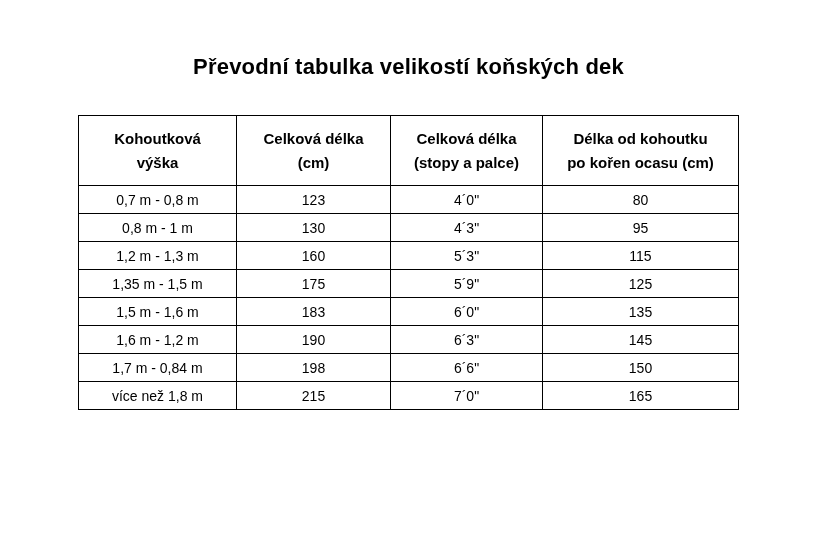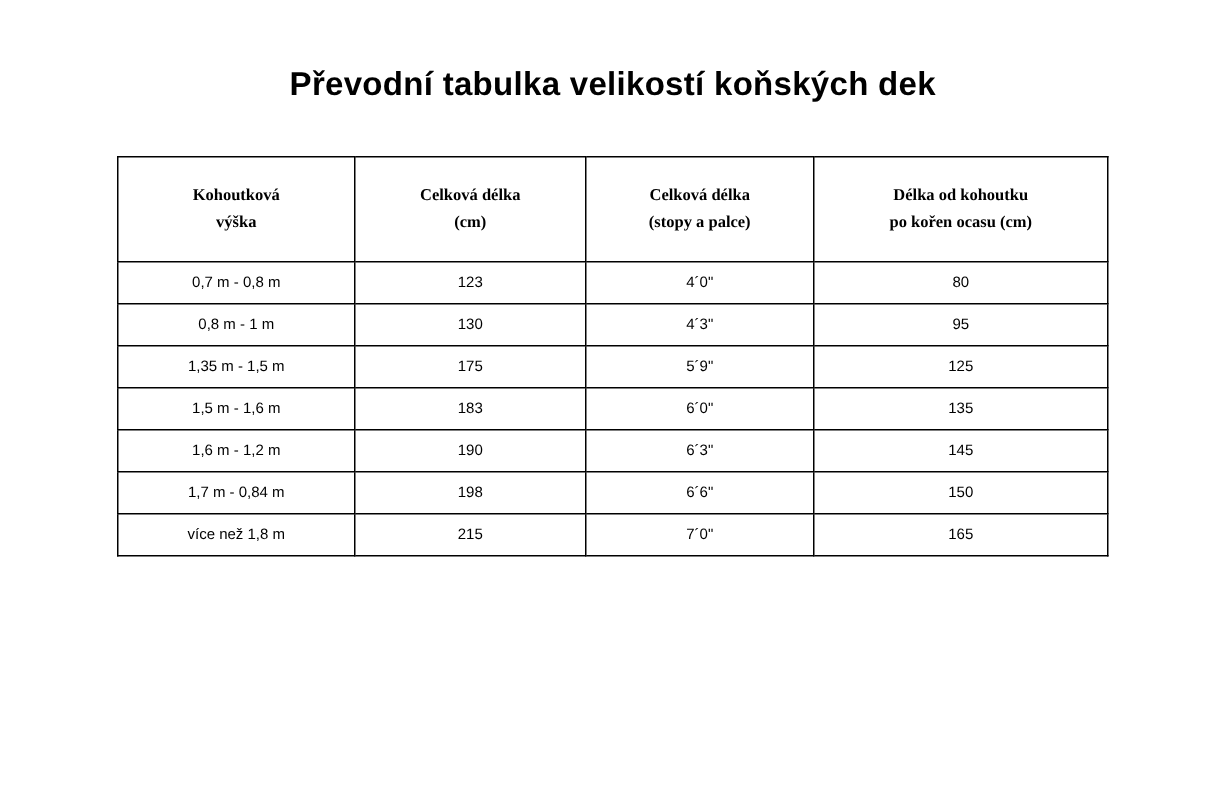--- a/index.html
+++ b/index.html
@@ -10,21 +10,21 @@
     color: #000000;
   }
   .page {
     position: relative;
     width: 817px;
     height: 540px;
     background: #ffffff;
     overflow: hidden;
   }
   .title {
-    margin: 1px;
+    margin: 12px;
     padding-top: 42px;
     text-align: center;
     font-size: 22px;
     font-weight: bold;
     letter-spacing: 0.2px;
     color: #000000;
   }
   table.size-table {
     border-collapse: collapse;
     margin: 35px auto 0 auto;
@@ -34,29 +34,28 @@
   table.size-table th,
   table.size-table td {
     border: 1px solid #000000;
     text-align: center;
     vertical-align: middle;
     padding: 0 4px;
     overflow: hidden;
   }
   table.size-table th {
     height: 69px;
-    font-size: 11px;
+    font-size: 15px;
     font-weight: bold;
     white-space: pre-line;
     line-height: 1.55;
-    font-family: Liberation Serif, serif;
   }
   table.size-table td {
     height: 27px;
-    font-size: 10px;
+    font-size: 14px;
     font-weight: normal;
   }
   col.c1 { width: 158px; }
   col.c2 { width: 154px; }
   col.c3 { width: 152px; }
   col.c4 { width: 196px; }
 </style>
 </head>
 <body>
 
@@ -89,20 +88,26 @@
           <td>4´0"</td>
           <td>80</td>
         </tr>
         <tr>
           <td>0,8 m - 1 m</td>
           <td>130</td>
           <td>4´3"</td>
           <td>95</td>
         </tr>
         <tr>
+          <td>1,2 m - 1,3 m</td>
+          <td>160</td>
+          <td>5´3"</td>
+          <td>115</td>
+        </tr>
+        <tr>
           <td>1,35 m - 1,5 m</td>
           <td>175</td>
           <td>5´9"</td>
           <td>125</td>
         </tr>
         <tr>
           <td>1,5 m - 1,6 m</td>
           <td>183</td>
           <td>6´0"</td>
           <td>135</td>

